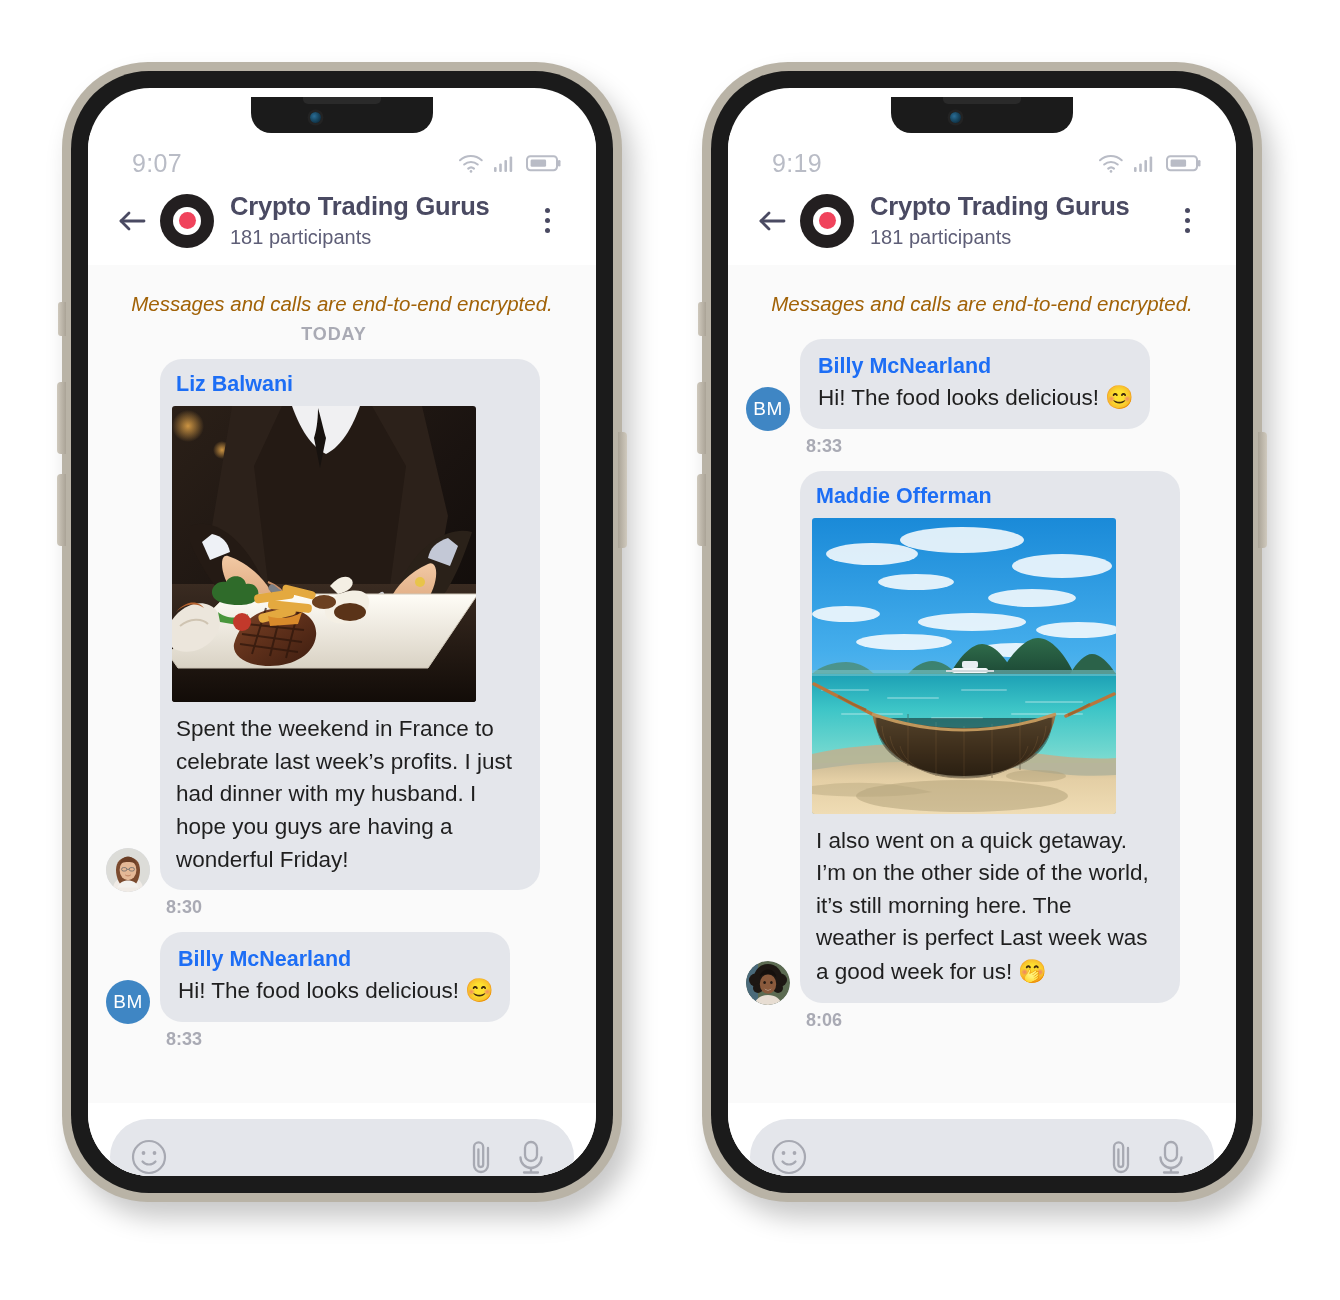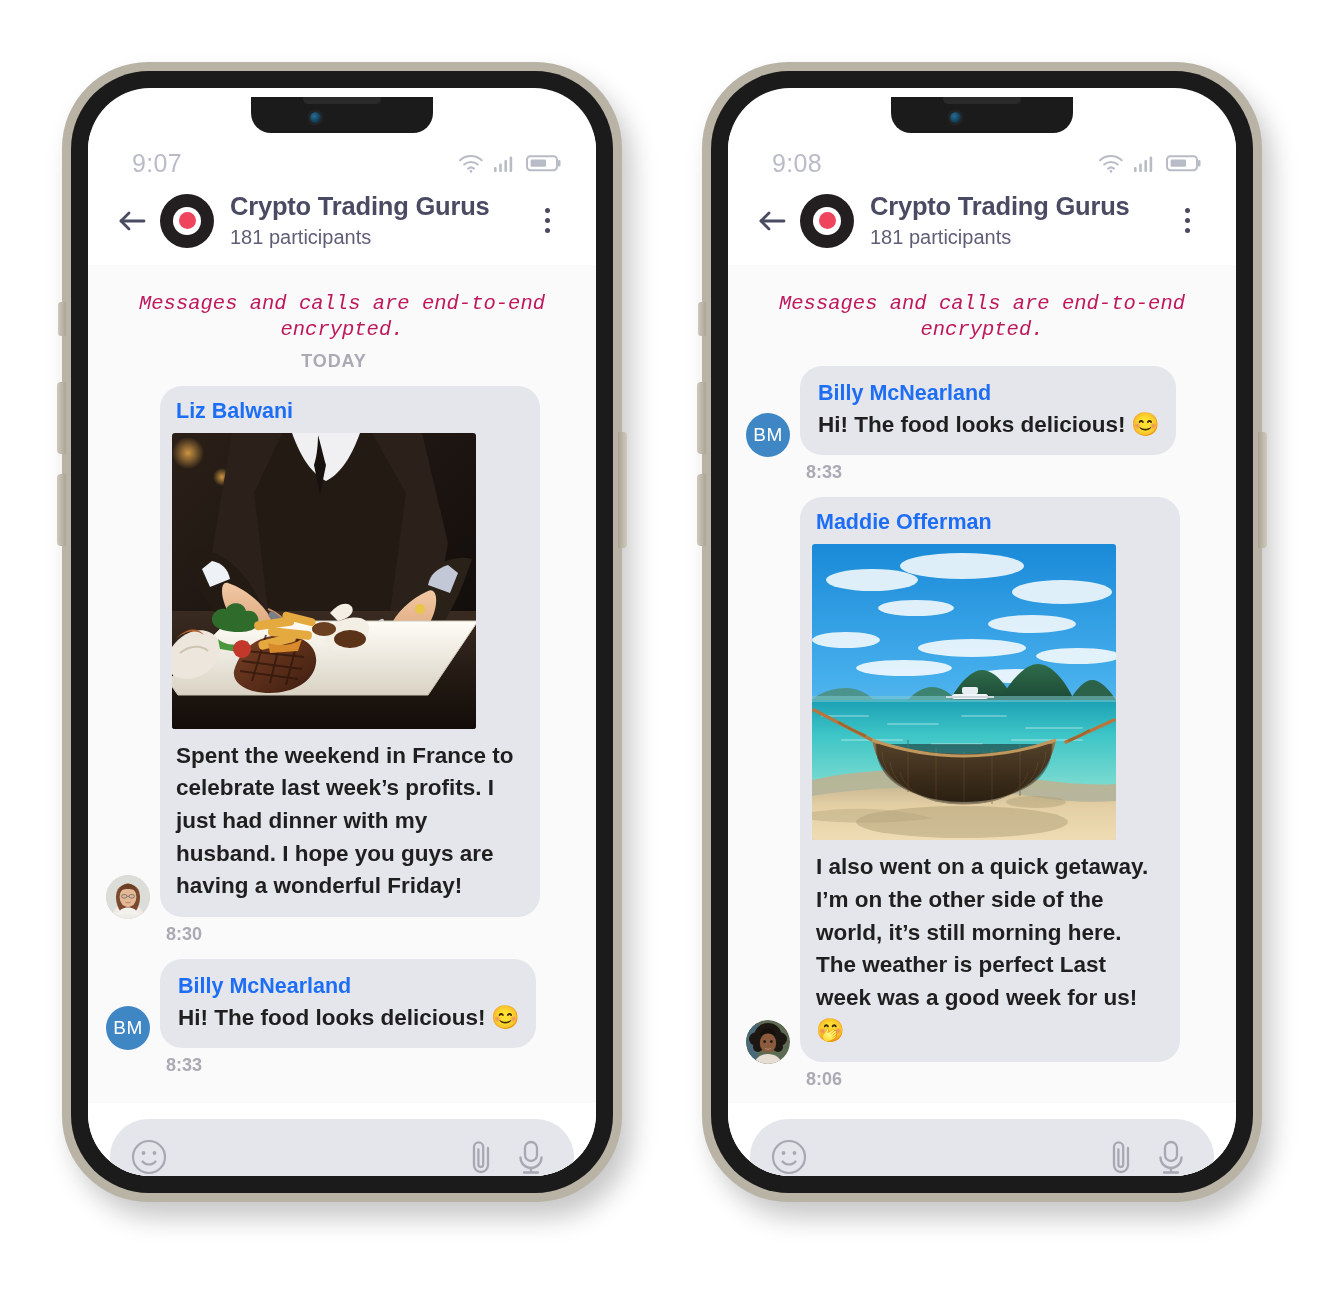--- a/index.html
+++ b/index.html
@@ -189,24 +189,23 @@
   .screen-inner {
     display: flex;
     flex-direction: column;
     height: 100%;
     margin-top: 45px;
   }
   .encrypt-note {
     text-align: center;
     font-style: italic;
     font-size: 20.5px;
-    color: #be185d;
+    color: #a16207;
     padding: 26px 24px 0 24px;
     line-height: 1.3;
-    font-family: Liberation Mono, monospace;
   }
   .day-sep {
     text-align: center;
     font-size: 18px;
     font-weight: 700;
     color: #a9aab4;
     letter-spacing: 0.9px;
     padding: 7px 16px 0 0;
   }
 
@@ -251,21 +250,20 @@
     line-height: 1.25;
     padding-left: 2px;
   }
   .bubble.with-img .sender { padding-left: 4px; padding-bottom: 8px; }
   .bubble-text {
     font-size: 22.5px;
     color: #1f1f1f;
     line-height: 1.45;
     padding-left: 2px;
     margin-top: 1px;
-    font-weight: bold;
   }
   .bubble.with-img .bubble-text { padding: 10px 4px 6px 4px; }
   .msg-time {
     font-size: 18px;
     font-weight: 700;
     color: #a9aab4;
     margin-top: 7px;
     padding-left: 6px;
   }
   .emoji { font-size: 23px; }
@@ -557,21 +555,21 @@
 
   <div class="frame-black">
     <div class="screen">
       <div class="notch">
         <div class="speaker"></div>
         <div class="camera"></div>
       </div>
 
       <div class="screen-inner">
         <div class="statusbar">
-          <div class="status-time">9:08</div>
+          <div class="status-time">9:19</div>
           <div class="status-icons">
             <span>
               <svg width="26" height="20" viewBox="0 0 26 20" fill="none">
                 <path d="M2 7.2c6.3-5.6 15.4-5.6 21.7 0" stroke="#b9bcc6" stroke-width="2.1" stroke-linecap="round"></path>
                 <path d="M6.2 11.5c3.9-3.4 9.6-3.4 13.5 0" stroke="#b9bcc6" stroke-width="2.1" stroke-linecap="round"></path>
                 <path d="M10.2 15.6c1.7-1.5 4.1-1.5 5.8 0" stroke="#b9bcc6" stroke-width="2.1" stroke-linecap="round"></path>
                 <circle cx="13" cy="18.4" r="1.3" fill="#b9bcc6"></circle>
               </svg>
             </span>
             <span>

